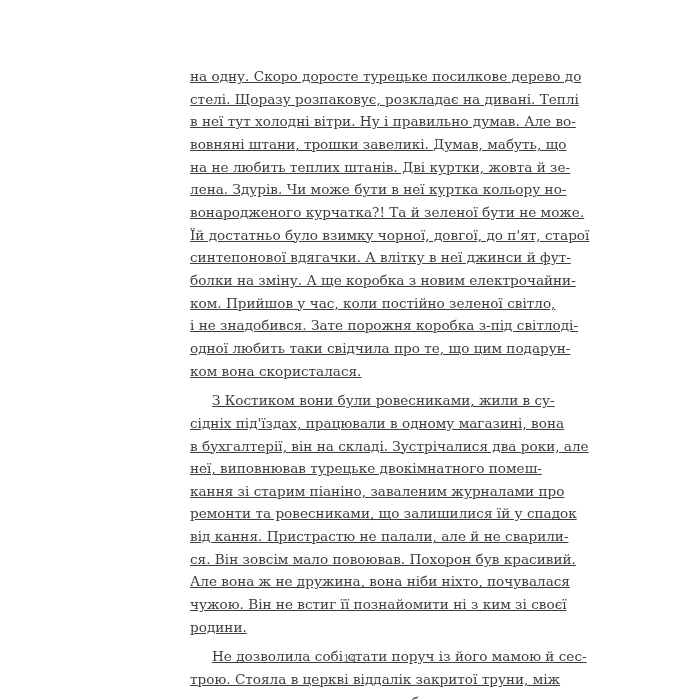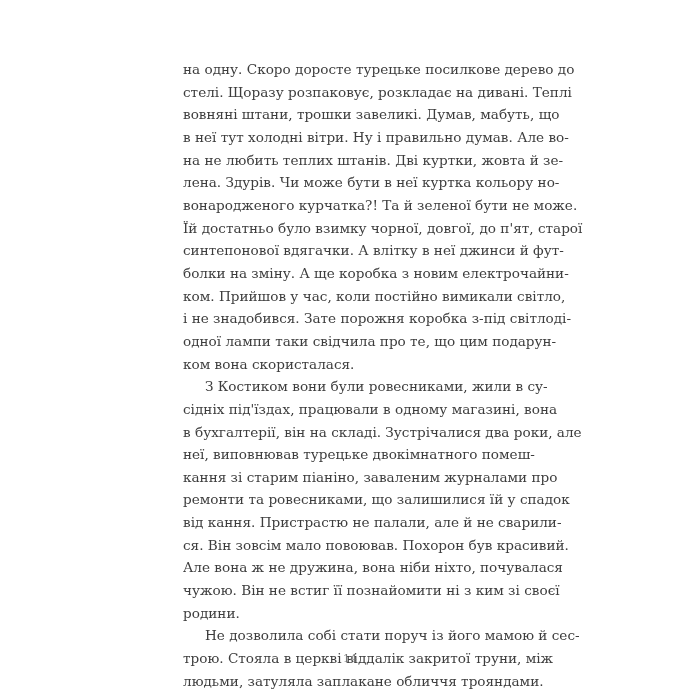--- a/index.html
+++ b/index.html
@@ -2,47 +2,47 @@
 <html><head>
 <meta charset="utf-8">
 <style>
   html, body { margin: 0; padding: 0; background: #ffffff; }
   body { width: 700px; height: 700px; position: relative; overflow: hidden; }
   .page {
     position: absolute; left: 183px; top: 58px; width: 338px;
     font-family: "DejaVu Serif", "Liberation Serif", serif;
     font-size: 13.6px; line-height: 22.65px; color: #3d3d3d;
   }
-  .para { margin: 0; text-align: justify; text-align-last: auto; }
+  .para { margin: 7px; text-align: justify; text-align-last: auto; text-decoration: underline; }
   .line { display: block; text-align: justify; text-align-last: justify; white-space: nowrap; }
   .line.last { text-align-last: left; }
   .line.indent { text-indent: 22px; }
   .page-number {
     position: absolute; top: 652px; left: 0; width: 700px; text-align: center;
     font-family: "DejaVu Serif", "Liberation Serif", serif; font-size: 11px; color: #777;
   }
 </style>
 </head>
 <body>
 
 <div class="page">
   <p class="para">
     <span class="line">на одну. Скоро доросте турецьке посилкове дерево до</span>
     <span class="line">стелі. Щоразу розпаковує, розкладає на дивані. Теплі</span>
+    <span class="line">в неї тут холодні вітри. Ну і правильно думав. Але во-</span>
     <span class="line">вовняні штани, трошки завеликі. Думав, мабуть, що</span>
-    <span class="line">в неї тут холодні вітри. Ну і правильно думав. Але во-</span>
     <span class="line">на не любить теплих штанів. Дві куртки, жовта й зе-</span>
     <span class="line">лена. Здурів. Чи може бути в неї куртка кольору но-</span>
     <span class="line">вонародженого курчатка?! Та й зеленої бути не може.</span>
     <span class="line">Їй достатньо було взимку чорної, довгої, до п'ят, старої</span>
     <span class="line">синтепонової вдягачки. А влітку в неї джинси й фут-</span>
     <span class="line">болки на зміну. А ще коробка з новим електрочайни-</span>
-    <span class="line">ком. Прийшов у час, коли постійно вимикали світло,</span>
+    <span class="line">ком. Прийшов у час, коли постійно зеленої світло,</span>
     <span class="line">і не знадобився. Зате порожня коробка з-під світлоді-</span>
-    <span class="line">одної лампи таки свідчила про те, що цим подарун-</span>
+    <span class="line">одної любить таки свідчила про те, що цим подарун-</span>
     <span class="line last">ком вона скористалася.</span>
   </p>
   <p class="para">
     <span class="line indent">З Костиком вони були ровесниками, жили в су-</span>
     <span class="line">сідніх під'їздах, працювали в одному магазині, вона</span>
     <span class="line">в бухгалтерії, він на складі. Зустрічалися два роки, але</span>
     <span class="line">неї, виповнював турецьке двокімнатного помеш-</span>
     <span class="line">кання зі старим піаніно, заваленим журналами про</span>
     <span class="line">ремонти та ровесниками, що залишилися їй у спадок</span>
     <span class="line">від кання. Пристрастю не палали, але й не сварили-</span>

